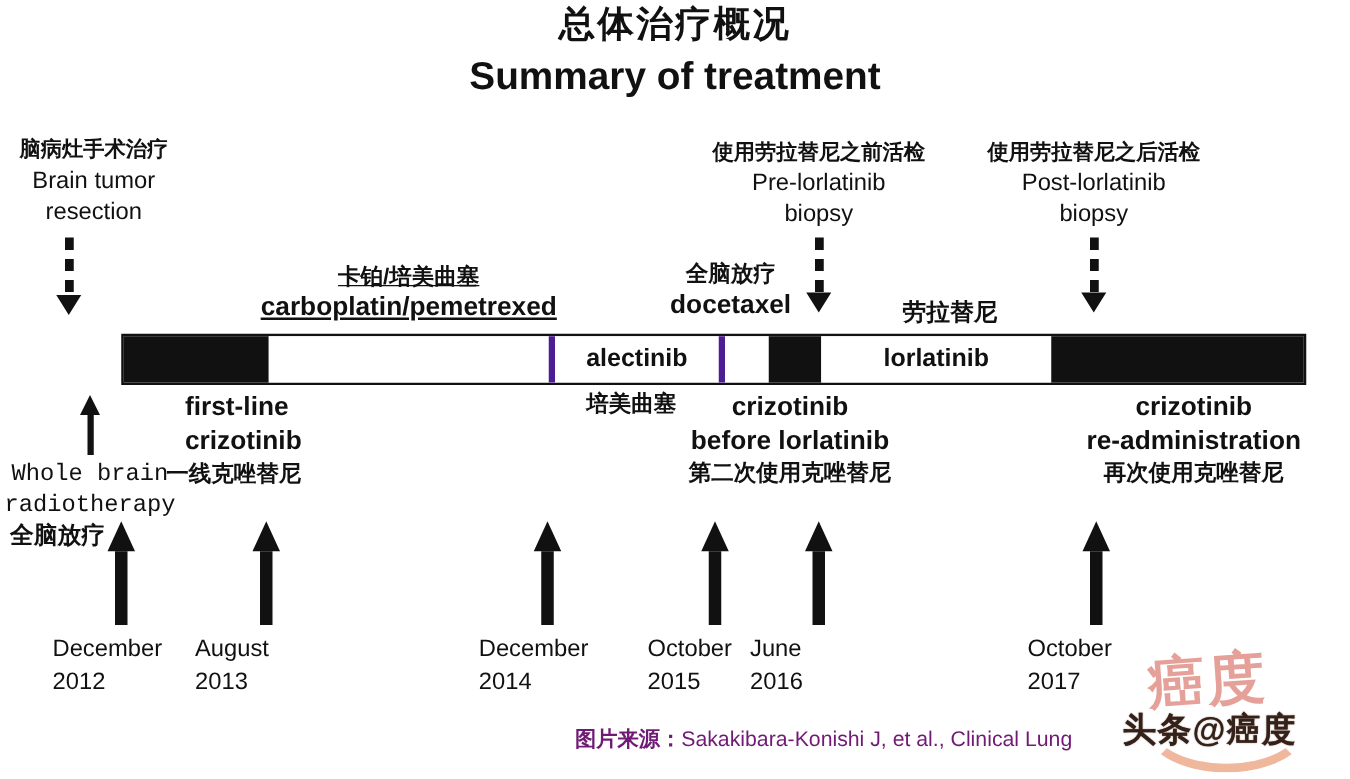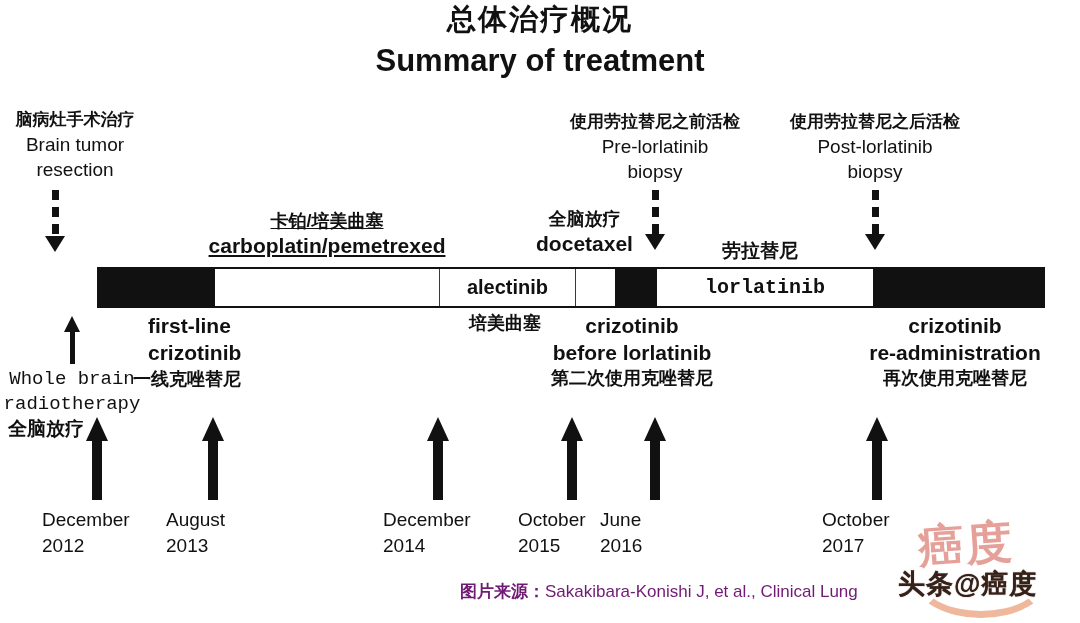--- a/index.html
+++ b/index.html
@@ -21,21 +21,21 @@
 
   
   .drug-zh{font-size:18px;font-weight:bold;line-height:24px;}
   .drug-en{font-size:21px;font-weight:bold;line-height:26px;}
 
   
   .bar{display:flex;border:2px solid #111;height:37px;}
   .seg{flex-shrink:0;height:100%;box-sizing:border-box;}
   .seg.black{background:#111;}
   .seg.white{background:#fff;}
-  .seg.bl{border-left:1px solid #4c1d95;}
+  .seg.bl{border-left:5px solid #4c1d95;}
   .seg-label{font-size:20px;font-weight:bold;line-height:37px;text-align:center;}
 
   
   .sub-en{font-size:21px;font-weight:bold;line-height:27px;}
   .sub-zh{font-size:18px;font-weight:bold;line-height:24px;}
   .wb-en{font-size:19px;line-height:25px;}
 
   
   .date{font-size:19px;line-height:26px;text-align:left;}
 
@@ -108,21 +108,21 @@
   <div class="abs ctr drug-zh" style="left:700px;top:239px;width:120px;font-size:19px;">劳拉替尼</div>
 
   <div class="abs bar" style="left:97px;top:267px;width:944px;">
     <div class="seg black" style="width:116px;"></div>
     <div class="seg white" style="width:224px;"></div>
     <div class="seg white bl" style="width:136px;">
       <div class="seg-label">alectinib</div>
     </div>
     <div class="seg white bl" style="width:40px;"></div>
     <div class="seg black" style="width:42px;"></div>
-    <div class="seg white" style="width:216px;font-family:Liberation Mono, monospace;">
+    <div class="seg white" style="width:184px;">
       <div class="seg-label">lorlatinib</div>
     </div>
     <div class="seg black" style="flex:1;"></div>
   </div>
 
   <div class="abs" style="left:102px;top:312px;margin-left:46px;">
     <div class="sub-en">first-line</div>
     <div class="sub-en">crizotinib</div>
   </div>
   <div class="abs sub-zh" style="left:133px;top:367px;">一线克唑替尼</div>
@@ -173,21 +173,21 @@
     </div>
   <div class="abs arrow-up" style="left:866px;top:417px;width:22px;height:83px;">
       <div class="head"></div>
       <div class="shaft"></div>
     </div>
 
   <div class="abs date" style="left:42px;top:507px;width:110px;">
     <div>December</div>
     <div>2012</div>
   </div>
-  <div class="abs date" style="left:166px;top:507px;width:110px;">
+  <div class="abs date" style="left:156px;top:507px;width:110px;">
     <div>August</div>
     <div>2013</div>
   </div>
   <div class="abs date" style="left:383px;top:507px;width:110px;">
     <div>December</div>
     <div>2014</div>
   </div>
   <div class="abs date" style="left:518px;top:507px;width:110px;">
     <div>October</div>
     <div>2015</div>

